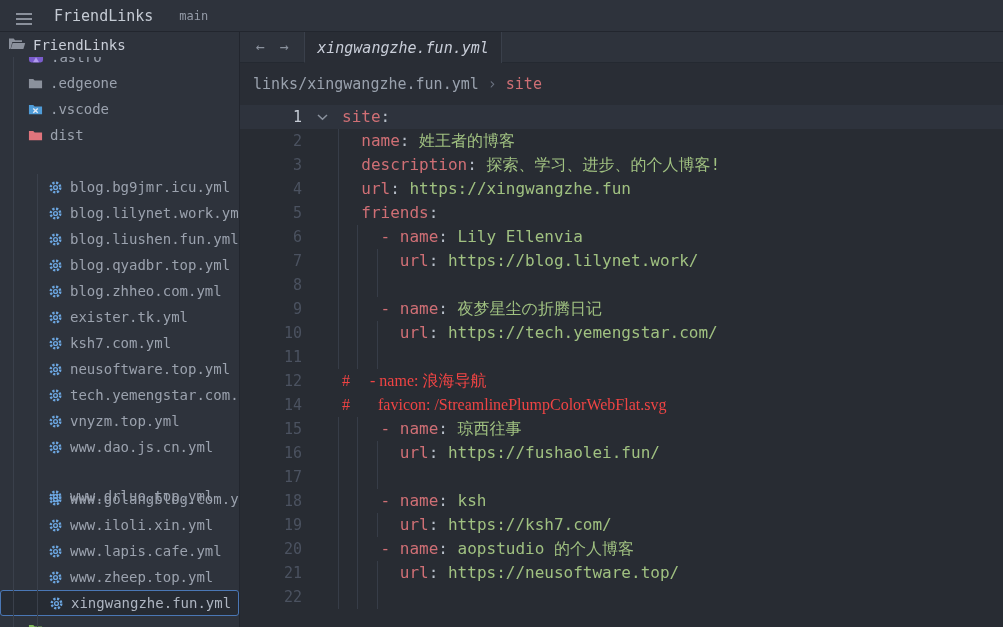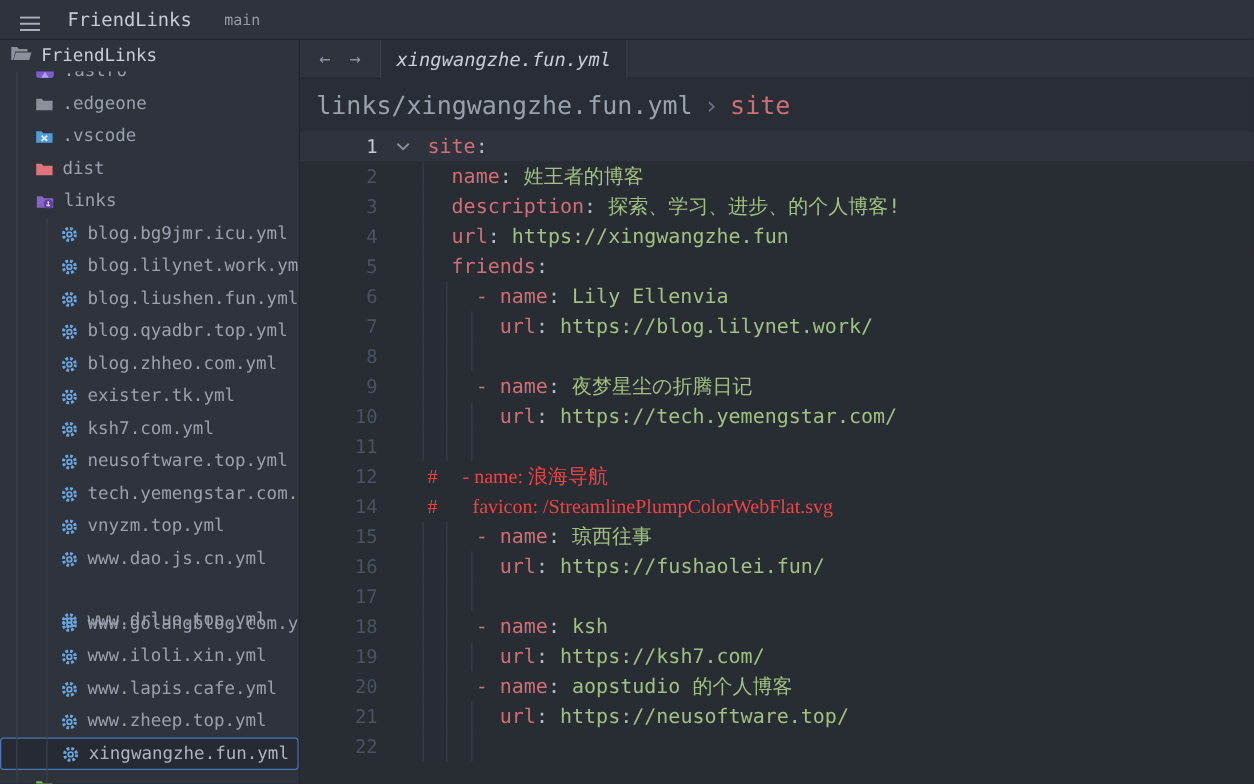--- a/index.html
+++ b/index.html
@@ -30,21 +30,21 @@
   .editor{position:absolute;left:240px;top:32px;right:0;bottom:0;}
   .tabbar{position:absolute;top:0;left:0;right:0;height:31px;background:#2e333c;display:flex;}
   .navbox{width:65px;box-sizing:border-box;border-right:1px solid #3a404b;border-bottom:1px solid #242931;
     display:flex;align-items:center;justify-content:center;gap:15px;color:#8a919d;font-size:15px;}
   .navbox span{cursor:pointer;}
   .tab{width:197px;box-sizing:border-box;background:#292d35;border-right:1px solid #3a404b;
     display:flex;align-items:center;justify-content:center;font-style:italic;color:#c9ced9;
     font-size:15px;cursor:pointer;}
   .tab-fill{flex:1;border-bottom:1px solid #242931;}
   .breadcrumb{position:absolute;top:31px;left:0;right:0;height:42px;background:#292d35;
-    display:flex;align-items:center;gap:9px;padding-left:13px;box-sizing:border-box;font-size:20px;color:#99a1ad;}
+    display:flex;align-items:center;gap:9px;padding-left:13px;box-sizing:border-box;font-size:15px;color:#99a1ad;}
   .bc-sep{color:#6b7280;}
   .bc-sym{color:#cf6f75;}
   
   .code{position:absolute;top:73px;left:0;right:0;bottom:0;overflow:hidden;}
   .cl{position:relative;height:24px;line-height:24px;white-space:pre;font-size:16px;
     font-family:"DejaVu Sans Mono","Liberation Mono",monospace, sans-serif;}
   .cl.active{background:#2e333d;}
   .ln{display:inline-block;width:62px;text-align:right;color:#4b5260;font-size:15px;}
   .cl.active .ln{color:#c6ccd6;}
   .fold{display:inline-block;width:40px;text-align:center;}
@@ -108,30 +108,20 @@
         </span>
         <span>.vscode</span>
       </div>
       <div class="srow" style="top: 65px; padding-left: 28px;">
         <span class="fi">
           <svg width="15" height="15" viewBox="0 0 16 16">
             <path d="M1 3.2h4.6l1.5 1.6H15v8.2H1z" fill="#e0747c"></path>
           </svg>
         </span>
         <span>dist</span>
-      </div>
-      <div class="srow" style="top: 91px; padding-left: 28px;">
-        <span class="fi">
-          <svg width="16" height="15" viewBox="0 0 16 16">
-            <path d="M1 3.2h4.6l1.5 1.6H15v8.2H1z" fill="#8a63c9"></path>
-            <circle cx="10.8" cy="9.8" r="3.9" fill="#5c3f99"></circle>
-            <path d="M10.8 7.4v4.2M9.3 10.4c.3 1.3 2.7 1.3 3 0M9.9 8.3h1.8" stroke="#e6e0f5" stroke-width="0.95" fill="none"></path>
-          </svg>
-        </span>
-        <span>links</span>
       </div>
       <div class="srow" style="top: 117px; padding-left: 48px;">
         <span class="fi">
           <svg width="15" height="15" viewBox="0 0 16 16">
             <circle cx="8" cy="8" r="5.1" fill="none" stroke="#6ca6e0" stroke-width="2.6" stroke-dasharray="2.35 1.65"></circle>
             <circle cx="8" cy="8" r="2" fill="none" stroke="#6ca6e0" stroke-width="1.5"></circle>
           </svg>
         </span>
         <span>blog.bg9jmr.icu.yml</span>
       </div>

